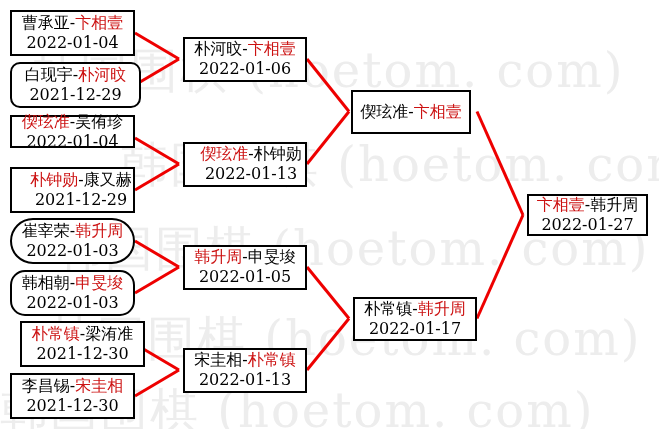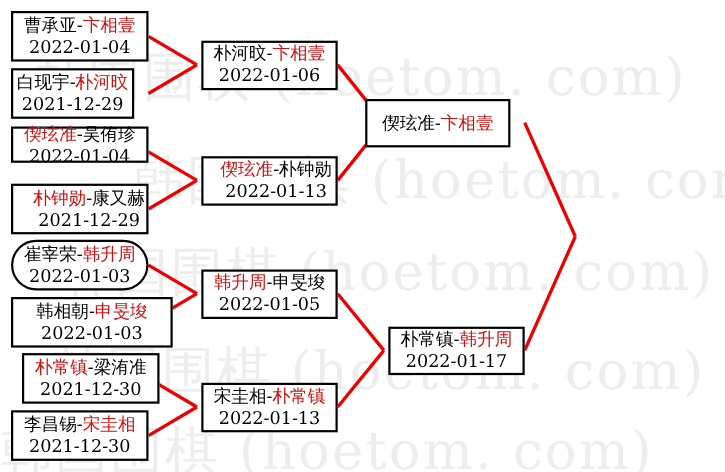--- a/index.html
+++ b/index.html
@@ -68,37 +68,37 @@
       <line x1="307" y1="267" x2="349" y2="318.5" stroke="#ee0000" stroke-width="3"></line>
       <line x1="307" y1="370" x2="349" y2="318.5" stroke="#ee0000" stroke-width="3"></line>
       <line x1="477" y1="111.5" x2="523" y2="215" stroke="#ee0000" stroke-width="3"></line>
       <line x1="477" y1="318.5" x2="523" y2="215" stroke="#ee0000" stroke-width="3"></line>
     </svg>
   <div id="boxes">
       <div class="match-box" style="left: 10px; top: 10px; width: 125px; height: 46px; border-color: rgb(0, 0, 0);">
         <div class="names"><span class="nm">曹承亚</span><span class="dash">-</span><span class="nm win">卞相壹</span></div>
         <div class="date">2022-01-04</div>
       </div>
-      <div class="match-box" style="left: 10px; top: 62px; width: 112px; height: 46px; border-color: rgb(0, 0, 0);">
+      <div class="match-box" style="left: 10px; top: 62px; width: 131px; height: 46px; border-color: rgb(0, 0, 0); border-radius: 10px;">
         <div class="names"><span class="nm">白现宇</span><span class="dash">-</span><span class="nm win">朴河旼</span></div>
         <div class="date">2021-12-29</div>
       </div>
       <div class="match-box" style="left: 10px; top: 115px; width: 125px; height: 33px; border-color: rgb(0, 0, 0);">
         <div class="names"><span class="nm win">偰玹准</span><span class="dash">-</span><span class="nm">吴侑珍</span></div>
         <div class="date">2022-01-04</div>
       </div>
       <div class="match-box" style="left: 10px; top: 167px; width: 125px; height: 46px; border-color: rgb(0, 0, 0); padding-left: 17px;">
         <div class="names"><span class="nm win">朴钟勋</span><span class="dash">-</span><span class="nm">康又赫</span></div>
         <div class="date">2021-12-29</div>
       </div>
       <div class="match-box" style="left: 10px; top: 218px; width: 125px; height: 46px; border-color: rgb(0, 0, 0); border-radius: 23px;">
         <div class="names"><span class="nm">崔宰荣</span><span class="dash">-</span><span class="nm win">韩升周</span></div>
         <div class="date">2022-01-03</div>
       </div>
-      <div class="match-box" style="left: 10px; top: 270px; width: 147px; height: 46px; border-color: rgb(0, 0, 0);">
+      <div class="match-box" style="left: 10px; top: 270px; width: 125px; height: 46px; border-color: rgb(0, 0, 0); border-radius: 15px;">
         <div class="names"><span class="nm">韩相朝</span><span class="dash">-</span><span class="nm win">申旻埈</span></div>
         <div class="date">2022-01-03</div>
       </div>
       <div class="match-box" style="left: 20px; top: 321px; width: 125px; height: 46px; border-color: rgb(0, 0, 0);">
         <div class="names"><span class="nm win">朴常镇</span><span class="dash">-</span><span class="nm">梁洧准</span></div>
         <div class="date">2021-12-30</div>
       </div>
       <div class="match-box" style="left: 10px; top: 373px; width: 125px; height: 46px; border-color: rgb(0, 0, 0);">
         <div class="names"><span class="nm">李昌锡</span><span class="dash">-</span><span class="nm win">宋圭相</span></div>
         <div class="date">2021-12-30</div>
@@ -112,21 +112,25 @@
         <div class="date">2022-01-13</div>
       </div>
       <div class="match-box" style="left: 183px; top: 244.5px; width: 124px; height: 45px; border-color: rgb(0, 0, 0);">
         <div class="names"><span class="nm win">韩升周</span><span class="dash">-</span><span class="nm">申旻埈</span></div>
         <div class="date">2022-01-05</div>
       </div>
       <div class="match-box" style="left: 183px; top: 347.5px; width: 124px; height: 45px; border-color: rgb(0, 0, 0);">
         <div class="names"><span class="nm">宋圭相</span><span class="dash">-</span><span class="nm win">朴常镇</span></div>
         <div class="date">2022-01-13</div>
       </div>
-      <div class="match-box" style="left: 332px; top: 89.5px; width: 132px; height: 44px; border-color: rgb(0, 0, 0);">
+      <div class="match-box" style="left: 351px; top: 89.5px; width: 120px; height: 44px; border-color: rgb(0, 0, 0);">
         <div class="names"><span class="nm">偰玹准</span><span class="dash">-</span><span class="nm win">卞相壹</span></div>
       </div>
       <div class="match-box" style="left: 353px; top: 296.5px; width: 124px; height: 44px; border-color: rgb(0, 0, 0);">
         <div class="names"><span class="nm">朴常镇</span><span class="dash">-</span><span class="nm win">韩升周</span></div>
         <div class="date">2022-01-17</div>
       </div>
+      <div class="match-box" style="left: 527px; top: 194px; width: 121px; height: 42px; border-color: rgb(0, 0, 0);">
+        <div class="names"><span class="nm win">卞相壹</span><span class="dash">-</span><span class="nm">韩升周</span></div>
+        <div class="date">2022-01-27</div>
+      </div>
     </div>
 </div>
 
 </body></html>

